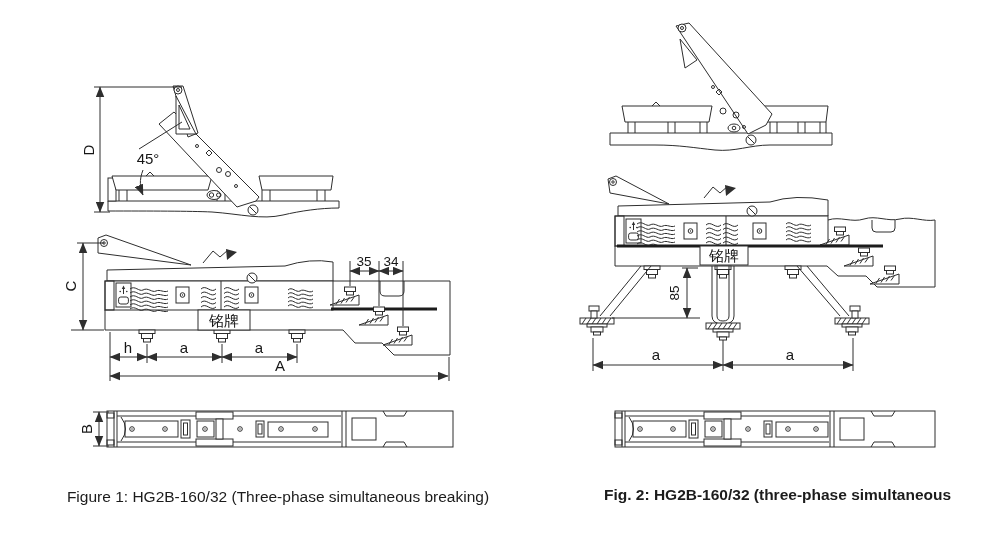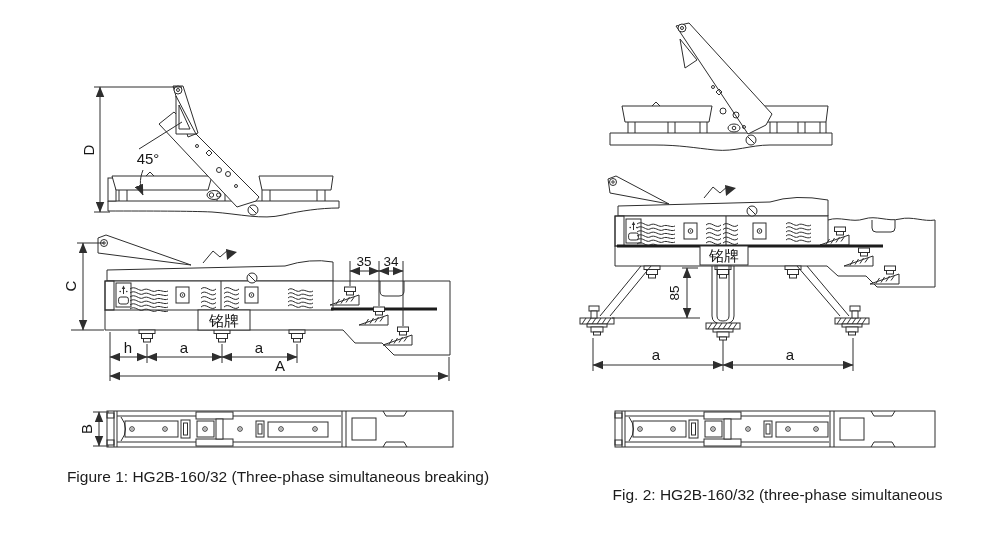--- a/index.html
+++ b/index.html
@@ -7,22 +7,22 @@
         font-family:"Liberation Sans",sans-serif;}
   svg text{font-family:"Liberation Sans","DejaVu Sans",sans-serif;fill:#161616;}
   .ln{stroke:#2e2e2e;fill:none;stroke-width:1;}
   .fw{stroke:#2e2e2e;fill:#ffffff;stroke-width:1;}
   .fb{fill:#2e2e2e;stroke:none;}
   .thick{stroke:#1c1c1c;stroke-width:3;fill:none;}
   .dim{font-size:15px;}
   .dimS{font-size:13.5px;}
   .cn{font-size:15px;}
   .caption{position:absolute;color:#1c1c1c;font-size:15.5px;line-height:18px;text-align:center;}
-  #cap1{left:28px;top:468px;width:500px;}
-  #cap2{left:585px;top:486px;width:385px;}
+  #cap1{left:28px;top:488px;width:500px;}
+  #cap2{left:585px;top:486px;width:385px;font-weight:bold;}
 </style>
 </head>
 <body>
 
 <div class="page">
 <svg width="1000" height="555" viewBox="0 0 1000 555">
   <defs>
     <marker id="ah" viewBox="0 0 10 8" refX="9.5" refY="4" markerWidth="11" markerHeight="9" orient="auto-start-reverse" markerUnits="userSpaceOnUse">
       <path d="M0,0 L10,4 L0,8 Z" fill="#2e2e2e"></path>
     </marker>

